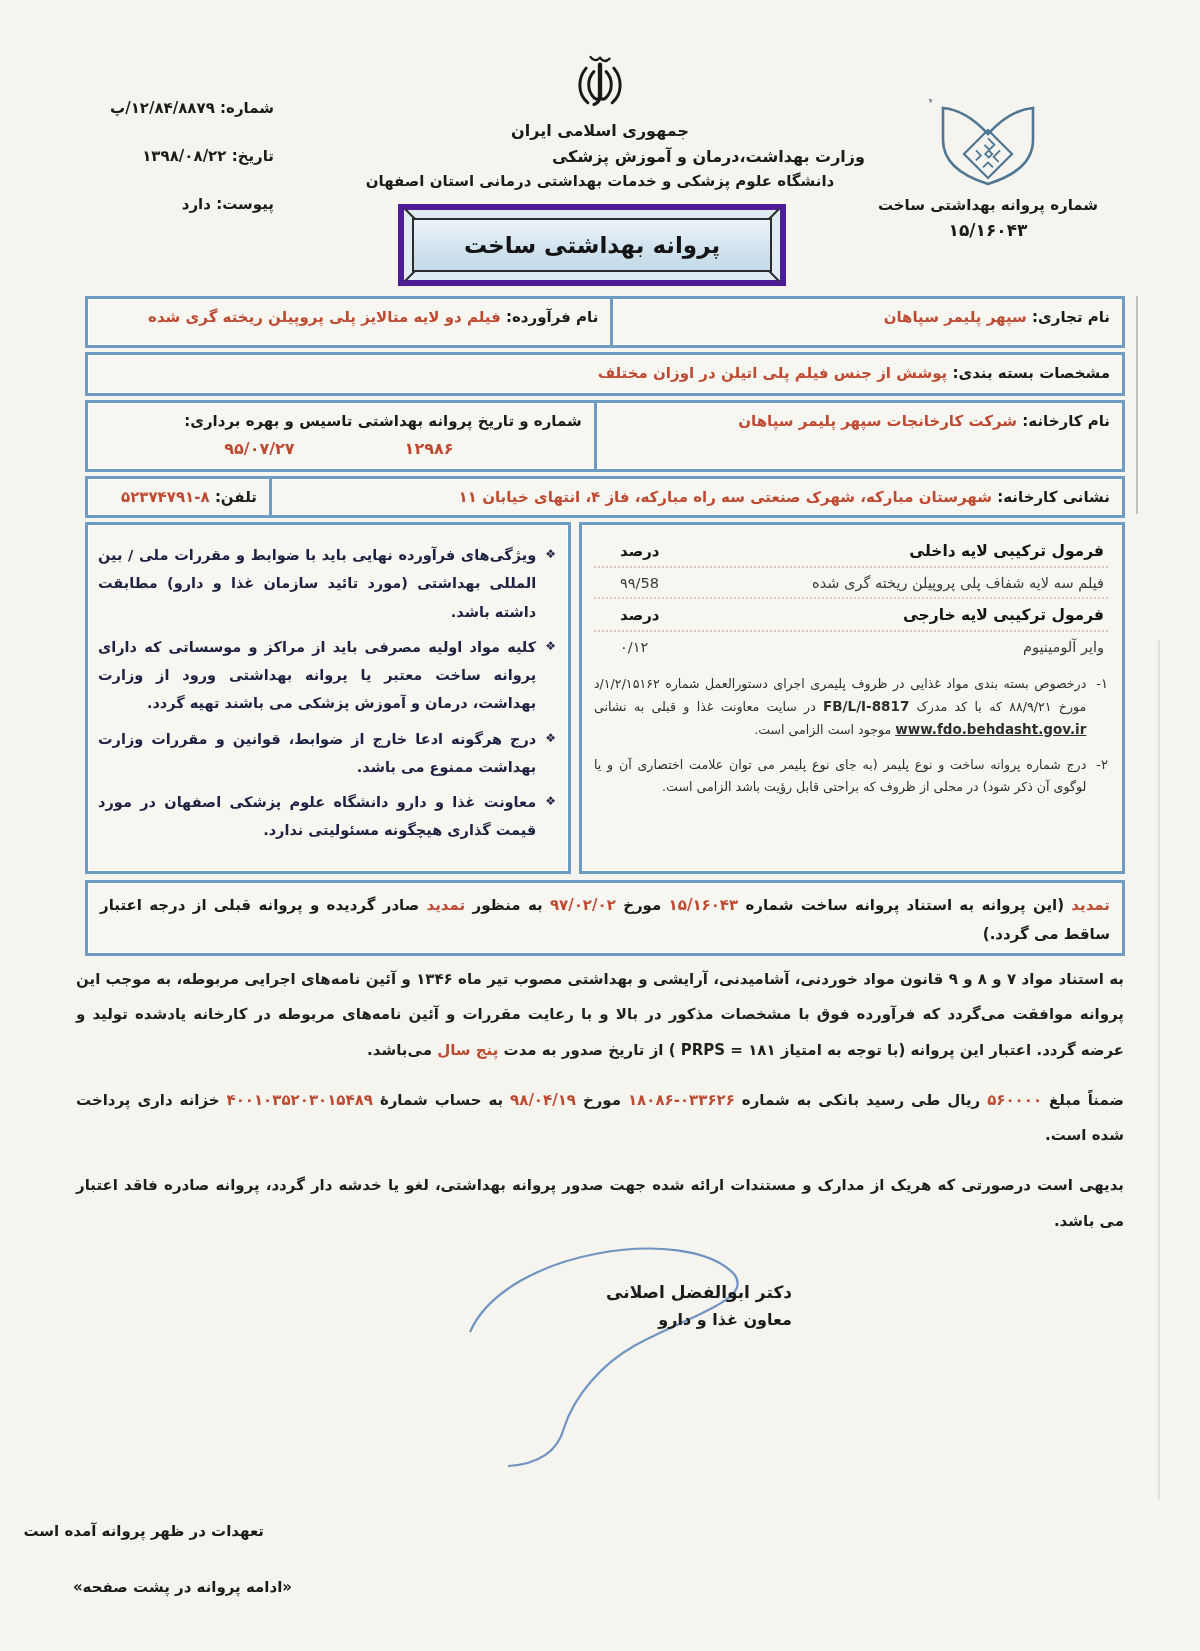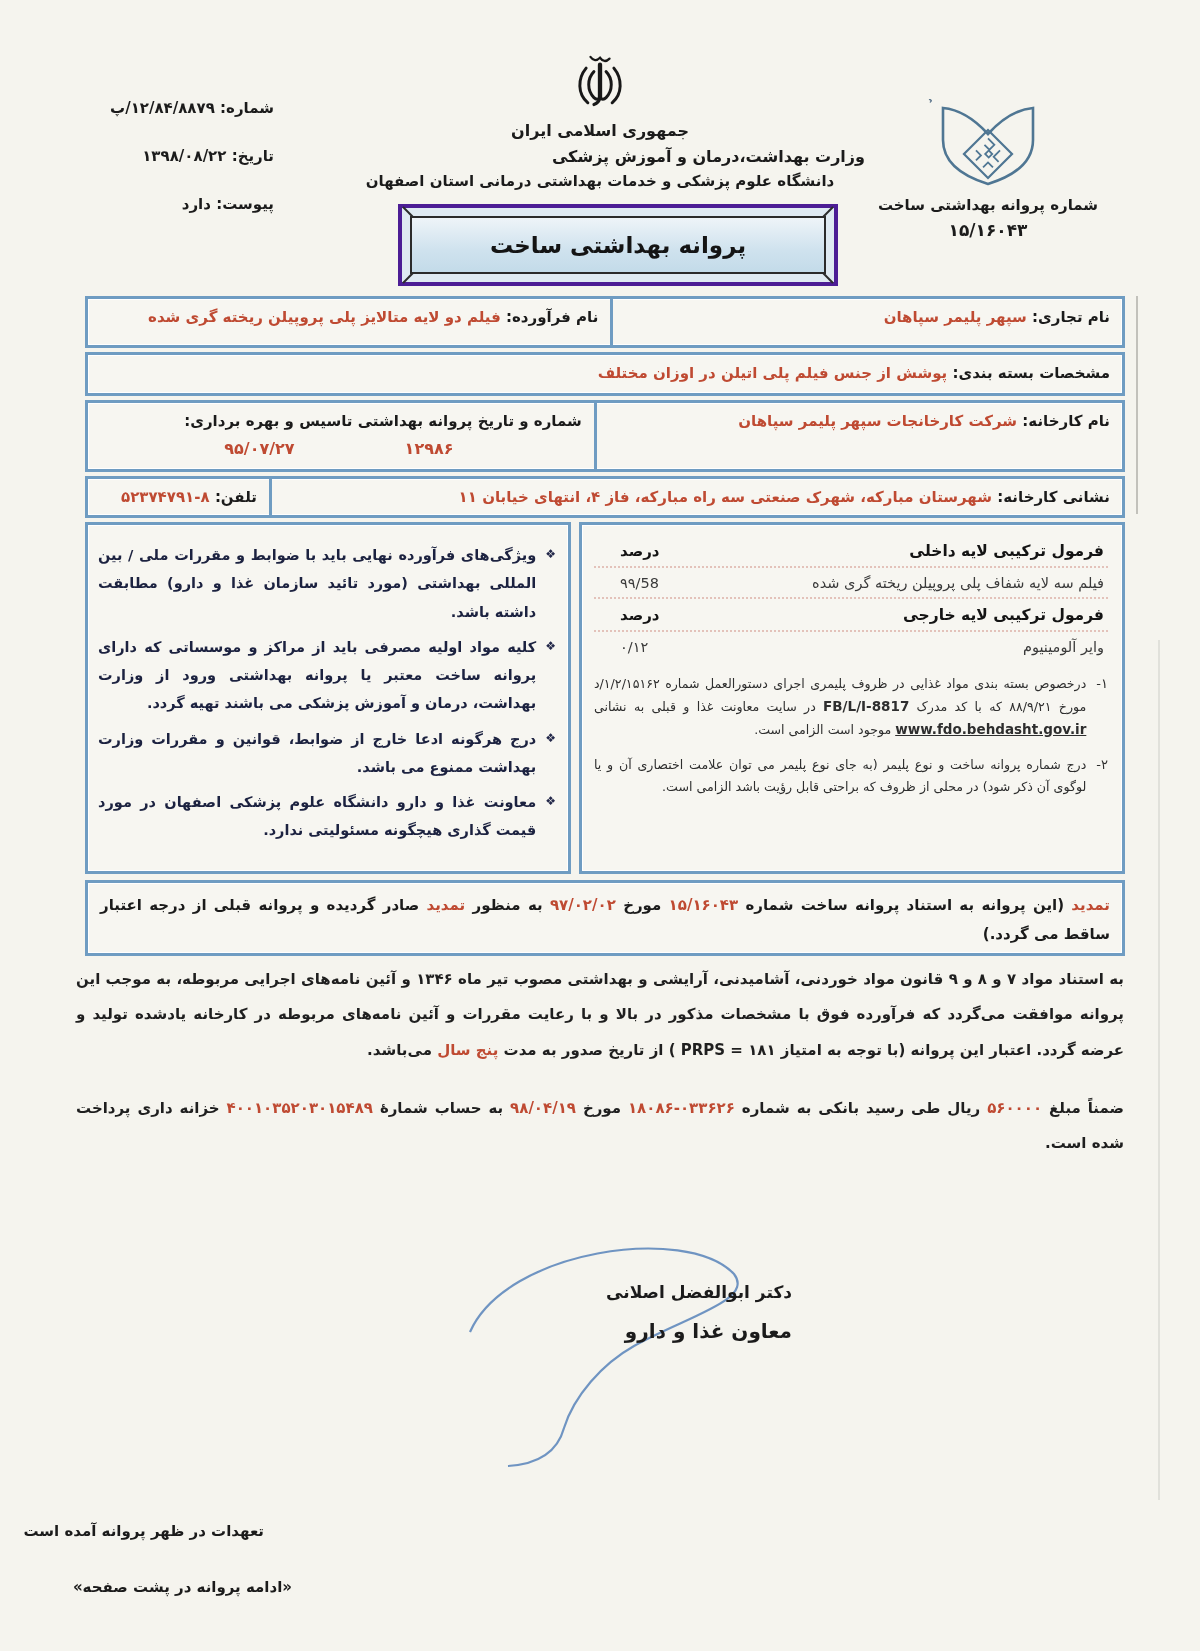--- a/index.html
+++ b/index.html
@@ -25,21 +25,21 @@
   .hl1 { font-size:16px; font-weight:bold; line-height:1.6; }
   .hl2 { font-size:16px; font-weight:bold; line-height:1.6;text-align:right; }
   .hl3 { font-size:15px; font-weight:bold; line-height:1.6; }
 
   .uni-logo-block { left:880px; top:50px; width:215px; text-align:center; }
   .lic-no-block { left:858px; top:196px; width:260px; text-align:center; }
   .lic-label { font-size:15px; font-weight:bold; }
   .lic-value { font-size:17px; font-weight:bold; margin-top:6px; letter-spacing:1px; }
 
   
-  .title-box { left:398px; top:204px; width:440px; height:82px; border:4px solid #4c1d95; background:#dfeaf2; }
+  .title-box { left:398px; top:204px; width:388px; height:82px; border:6px solid #4c1d95; background:#dfeaf2; }
   .title-inner { position:absolute; inset:8px; border:2px solid #2b2b2b;
      background:linear-gradient(180deg,#eef4f8 0%,#cfe2ee 60%,#c3dbe9 100%);
      display:flex; align-items:center; justify-content:center; }
   .title-text { font-size:23px; font-weight:bold; color:#141414; }
   .bevel-line { position:absolute; background:#2b2b2b; width:14px; height:2px; }
   .bv1 { left:-1px; top:3px; transform:rotate(45deg); }
   .bv2 { right:-1px; top:3px; transform:rotate(-45deg); }
   .bv3 { left:-1px; bottom:3px; transform:rotate(-45deg); }
   .bv4 { right:-1px; bottom:3px; transform:rotate(45deg); }
 
@@ -78,26 +78,26 @@
   .note .n-num { flex:0 0 auto; font-size:13px; color:#2e2e2e; }
   .note .latin { font-weight:bold; font-size:13.5px; }
 
   
   .renewal { left:85px; top:880px; width:1040px; height:76px; padding:8px 12px; 
              font-size:15px; font-weight:bold; line-height:1.95; text-align:justify; }
 
   
   .body-text { left:76px; top:962px; width:1048px; font-size:15px; font-weight:bold;
                line-height:2.35; text-align:justify; color:#1f1f1f; }
-  .body-text p + p { margin-top:23px; }
+  .body-text p + p { margin-top:15px; }
 
   
   .sign-text { left:462px; top:1282px; width:330px; z-index:2; }
   .sign-name { font-size:17px; font-weight:bold; }
-  .sign-role { font-size:20px; font-weight:bold; margin-top:17px; }
+  .sign-role { font-size:16px; font-weight:bold; margin-top:8px; }
   .sign-svg { left:436px; top:1232px; z-index:1; }
 
   
   .foot1 { left:18px; top:1522px; width:246px; font-size:15px; font-weight:bold; white-space:nowrap; text-align:right; }
   .foot2 { left:40px; top:1578px; width:252px; font-size:15px; font-weight:bold; white-space:nowrap; text-align:right; }
 
   
   .scan-line-1 { left:1136px; top:296px; width:2px; height:218px; background:rgba(110,110,105,.38); }
   .scan-edge { right:40px; top:640px; width:2px; height:860px; background:rgba(140,140,132,.18); }
 </style>
@@ -255,20 +255,21 @@
   </div>
 </div>
 
 <div class="abs frame renewal">
   <span><span class="c-red">تمدید</span><span> (این پروانه به استناد  پروانه ساخت شماره </span><span class="c-red">۱۵/۱۶۰۴۳</span><span> مورخ </span><span class="c-red">۹۷/۰۲/۰۲</span><span> به منظور </span><span class="c-red">تمدید</span><span> صادر گردیده و پروانه قبلی از درجه اعتبار ساقط می گردد.)</span></span>
 </div>
 
 <div class="abs body-text">
   <p><span><span>به استناد مواد ۷ و ۸ و ۹ قانون مواد خوردنی، آشامیدنی، آرایشی و بهداشتی مصوب تیر ماه ۱۳۴۶ و آئین نامه‌های اجرایی مربوطه، به موجب این پروانه موافقت می‌گردد که فرآورده فوق با مشخصات مذکور در بالا و با رعایت مقررات و آئین نامه‌های مربوطه در کارخانه یادشده تولید و عرضه گردد. اعتبار این پروانه (با توجه به امتیاز ۱۸۱ = </span><span class="latin">PRPS</span><span> ) از تاریخ صدور به مدت </span><span class="c-red">پنج سال</span><span> می‌باشد.</span></span></p>
   <p><span><span>ضمناً مبلغ </span><span class="c-red">۵۶۰۰۰۰</span><span> ریال طی رسید بانکی به شماره </span><span class="c-red">۰۳۳۶۲۶-۱۸۰۸۶</span><span> مورخ </span><span class="c-red">۹۸/۰۴/۱۹</span><span> به حساب شمارۀ </span><span class="c-red">۴۰۰۱۰۳۵۲۰۳۰۱۵۴۸۹</span><span> خزانه داری پرداخت شده است.</span></span></p>
+  <p><span><span>بدیهی است درصورتی که هریک از مدارک و مستندات ارائه شده جهت صدور پروانه بهداشتی، لغو یا خدشه دار گردد، پروانه صادره فاقد اعتبار می باشد.</span></span></p>
 </div>
 
 <svg class="abs sign-svg" width="360" height="250" viewBox="0 0 360 250">
   <path d="M34,100 C70,18 250,-8 298,42 C318,68 252,84 198,114 C166,132 138,164 128,196 C122,218 104,232 72,234" fill="none" stroke="#6189bd" stroke-width="2.2" opacity="0.9"></path>
 </svg>
 <div class="abs sign-text">
   <div class="sign-name">دکتر ابوالفضل اصلانی</div>
   <div class="sign-role">معاون غذا و دارو</div>
 </div>
 

